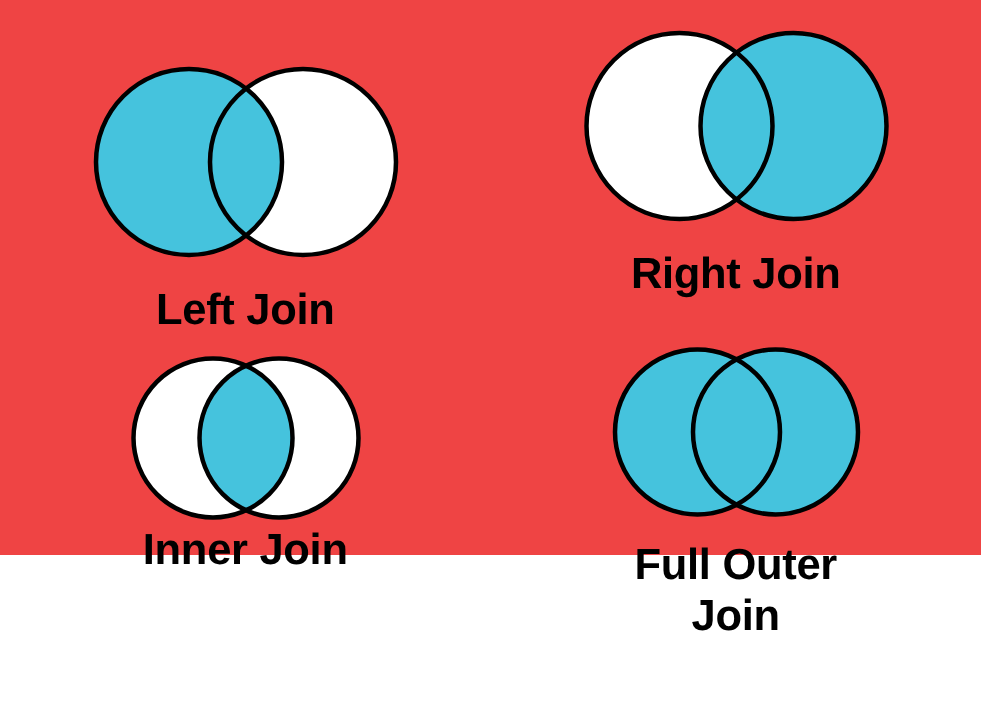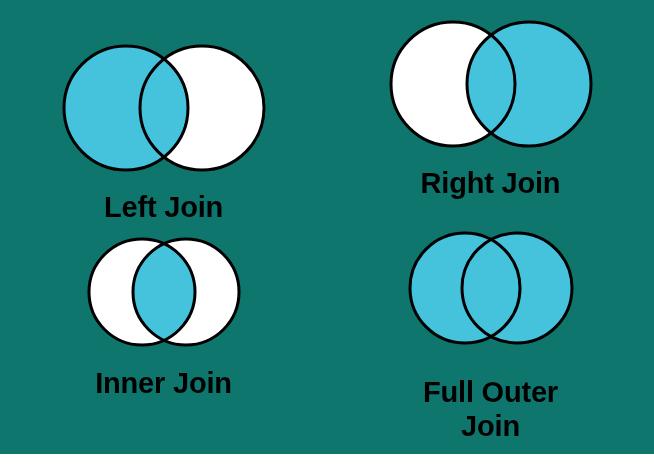--- a/index.html
+++ b/index.html
@@ -10,22 +10,22 @@
   body {
     width: 654px;
     height: 474px;
     background: #ffffff;
     font-family: "Liberation Sans", sans-serif;
     overflow: hidden;
   }
   .page {
     position: relative;
     width: 654px;
-    height: 454px;
-    background: #0f766e;
+    height: 370px;
+    background: #ef4444;
   }
   .grid {
     position: absolute;
     inset: 0;
     display: grid;
     grid-template-columns: 1fr 1fr;
     grid-template-rows: 228px 246px;
   }
   .cell {
     position: relative;
@@ -49,22 +49,22 @@
     font-family: "Liberation Sans", sans-serif;
     font-weight: bold;
     font-size: 29px;
     line-height: 1.18;
     color: #000000;
     text-align: center;
     letter-spacing: -0.2px;
     white-space: pre-line;
   }
   .label-top { margin-top: 14px; }
-  .label-bottom { margin-top: 16px; }
-  .label-two-line { margin-top: 29px; }
+  .label-bottom { }
+  .label-two-line { margin-top: 14px; }
 </style>
 </head>
 <body>
 
 <div class="page">
   <div class="grid">
 
     <div class="cell cell-tl">
       <svg class="venn venn-top" viewBox="0 0 208 136" aria-hidden="true">
         <defs>

